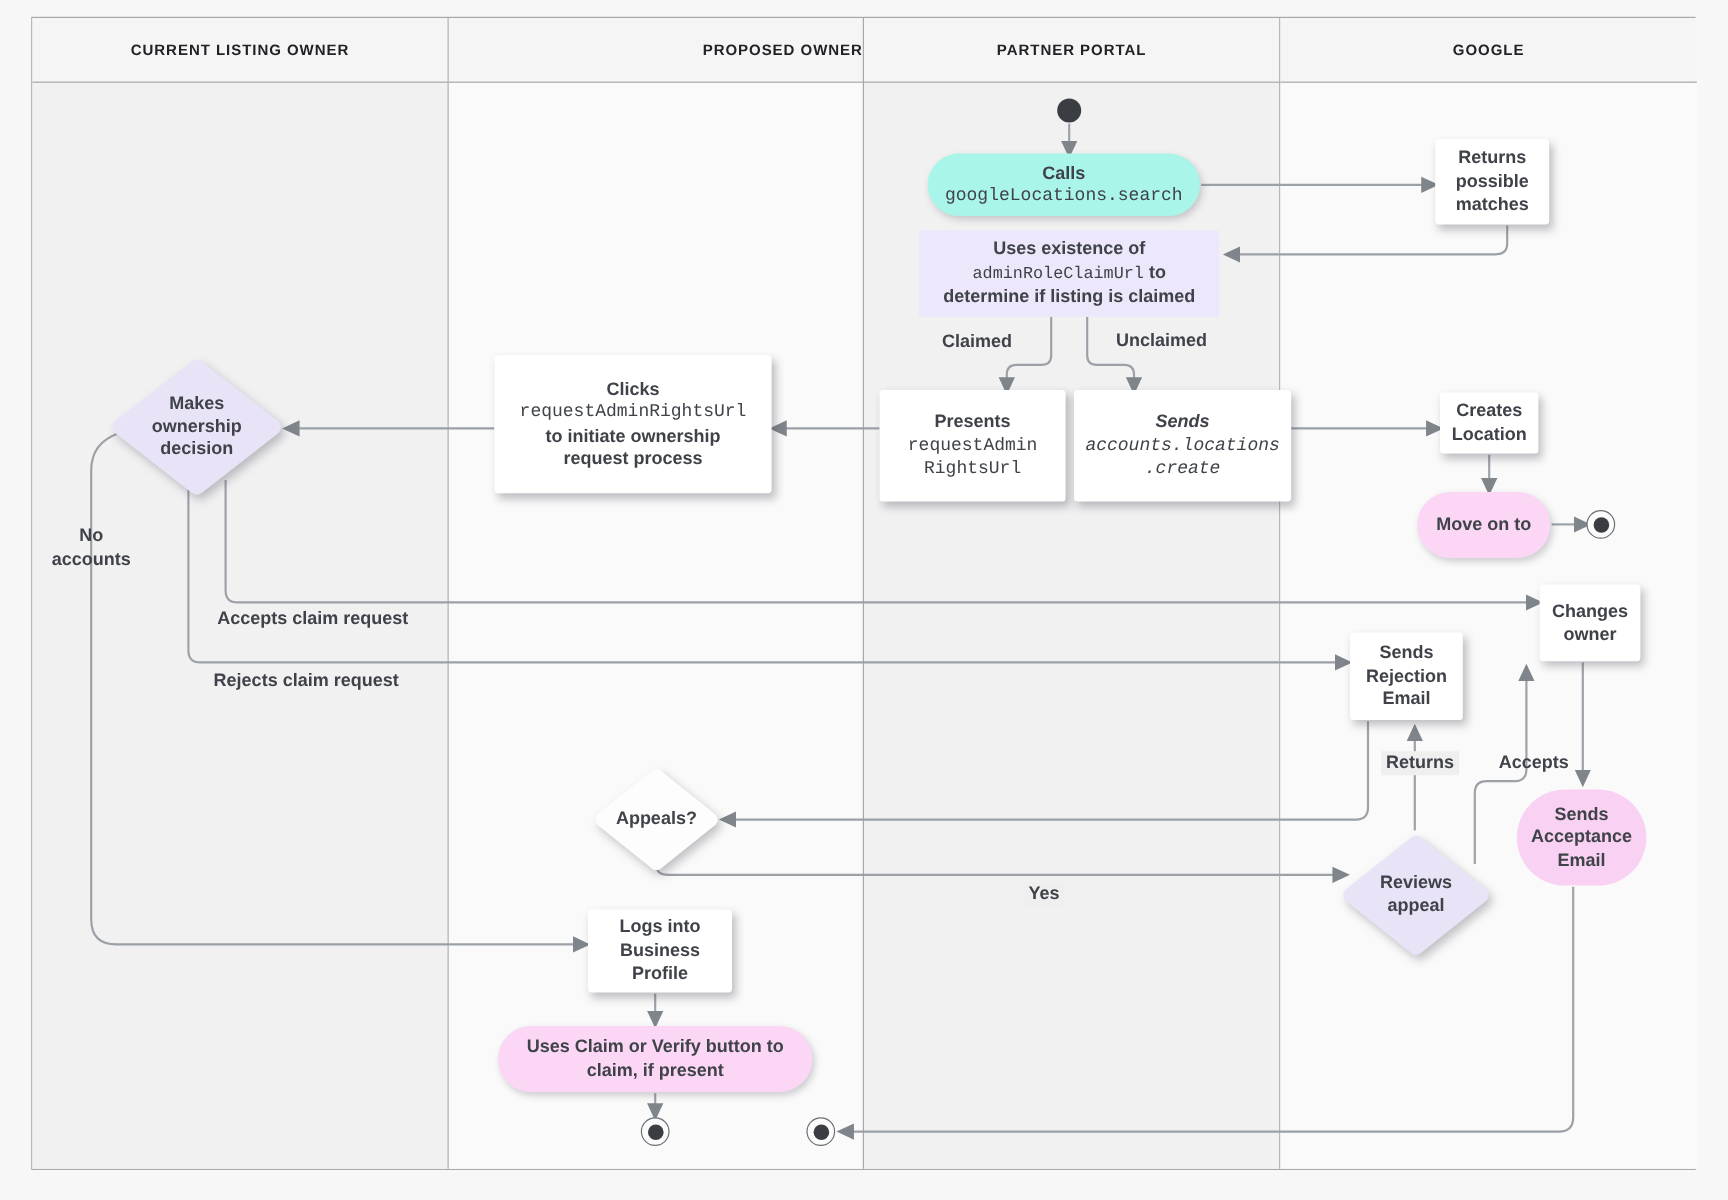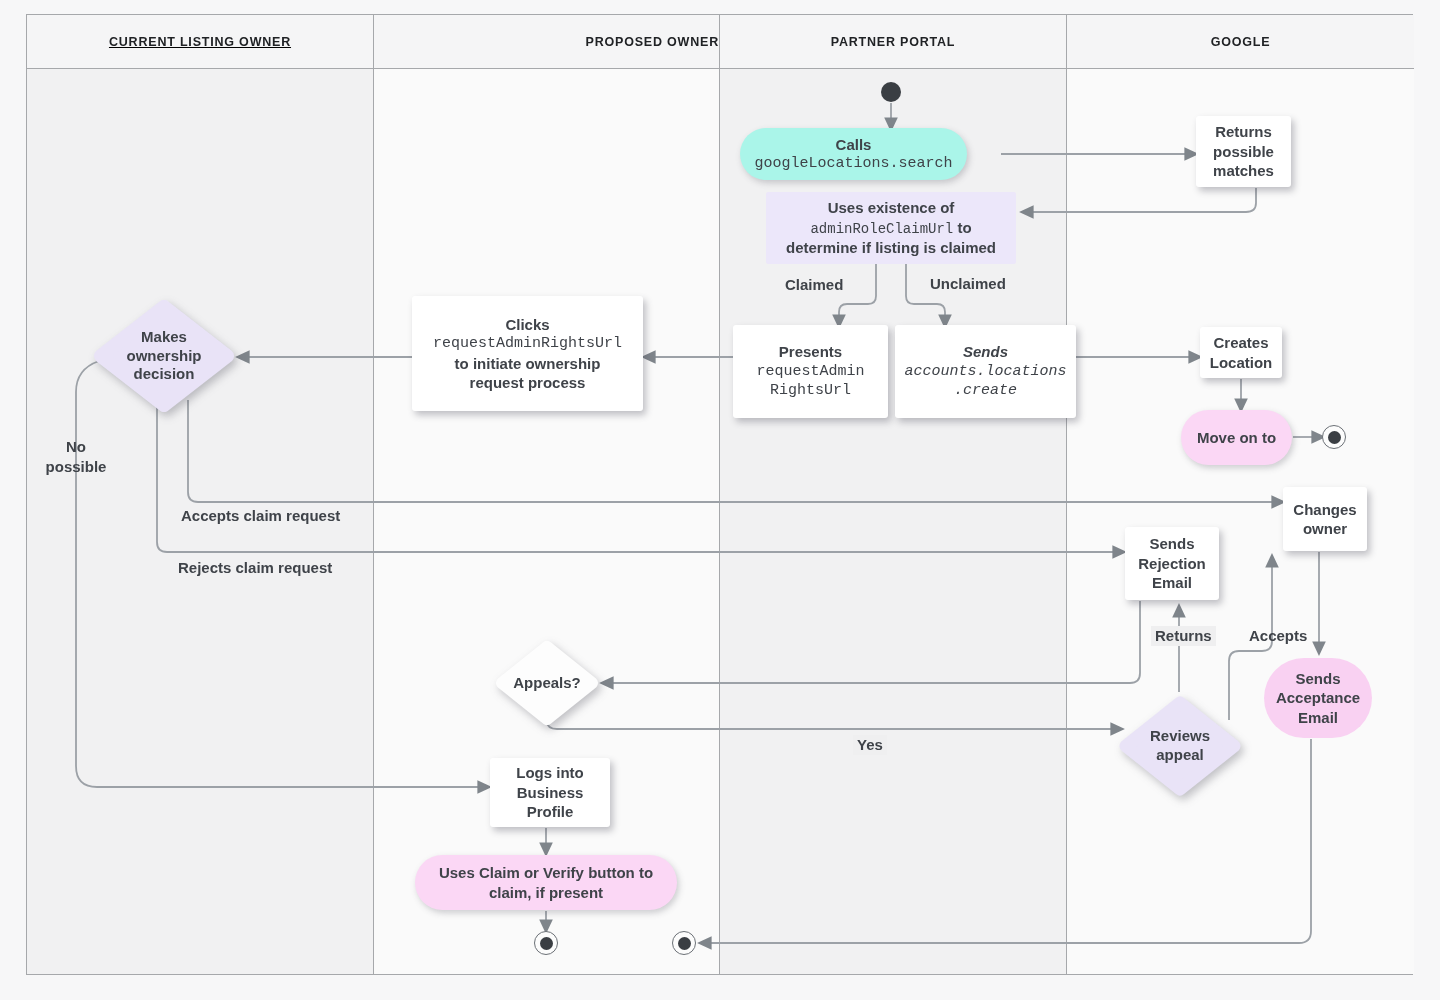--- a/index.html
+++ b/index.html
@@ -33,21 +33,21 @@
 </head>
 <body>
 
 <div class="diagram">
 
   <div class="lane-table">
     <div class="lane-col" style="left:0;width:347px;background:#F1F1F2;"></div>
     <div class="lane-col" style="left:347px;width:346px;background:#FAFAFA;"></div>
     <div class="lane-col" style="left:693px;width:347px;background:#F1F1F2;"></div>
     <div class="lane-col no-r" style="left:1040px;width:347px;background:#FAFAFA;"></div>
-    <div class="lane-head" style="left:0;width:347px;text-decoration:underline;">
+    <div class="lane-head" style="left:0;width:347px;">
         <span>CURRENT LISTING OWNER</span>
       </div>
     <div class="lane-head" style="left:347px;width:346px;justify-content:flex-end;">
         <span>PROPOSED OWNER</span>
       </div>
     <div class="lane-head" style="left:693px;width:347px;">
         <span>PARTNER PORTAL</span>
       </div>
     <div class="lane-head no-r" style="left:1040px;width:347px;">
         <span>GOOGLE</span>
@@ -80,21 +80,21 @@
       <path d="M1229 720 V661 Q1229 651 1239 651 H1262 Q1272 651 1272 641 V566" marker-end="url(#arw)"></path>
       <path d="M1319 552 L1319 643" marker-end="url(#arw)"></path>
       <path d="M1311 739 V931 Q1311 943 1299 943 H710" marker-end="url(#arw)"></path>
       <path d="M546 828 L546 844" marker-end="url(#arw)"></path>
       <path d="M546 911 L546 921" marker-end="url(#arw)"></path>
     </g>
   </svg>
 
   <div class="start-node" style="left:881px;top:82px;"></div>
 
-  <div class="node pill teal" style="left:740px;top:128px;width:227px;height:52px;">
+  <div class="node pill teal" style="left:773px;top:128px;width:227px;height:52px;">
     <div>
       <div>Calls</div>
       <div class="mono" style="font-size:15px;">googleLocations.search</div>
     </div>
   </div>
 
   <div class="node note" style="left:766px;top:192px;width:250px;height:72px;">
     <div>
       <div>Uses existence of</div>
       <div><span class="mono">adminRoleClaimUrl</span><span> to</span></div>
@@ -192,20 +192,20 @@
 
   <div class="end-node" style="left:534px;top:931px;">
       <i></i>
     </div>
   <div class="end-node" style="left:672px;top:931px;">
       <i></i>
     </div>
 
   <div class="elabel" style="left:785px;top:275px;">Claimed</div>
   <div class="elabel" style="left:930px;top:274px;">Unclaimed</div>
-  <div class="elabel" style="left:34px;top:437px;width:84px;">No possible</div>
+  <div class="elabel" style="left:34px;top:437px;width:84px;">No accounts</div>
   <div class="elabel" style="left:181px;top:506px;">Accepts claim request</div>
   <div class="elabel" style="left:178px;top:558px;">Rejects claim request</div>
   <div class="elabel lbg" style="left:853px;top:735px;">Yes</div>
   <div class="elabel lbg" style="left:1151px;top:626px;">Returns</div>
   <div class="elabel" style="left:1221px;top:626px;margin-left:28px;">Accepts</div>
 
 </div>
 
 </body></html>

